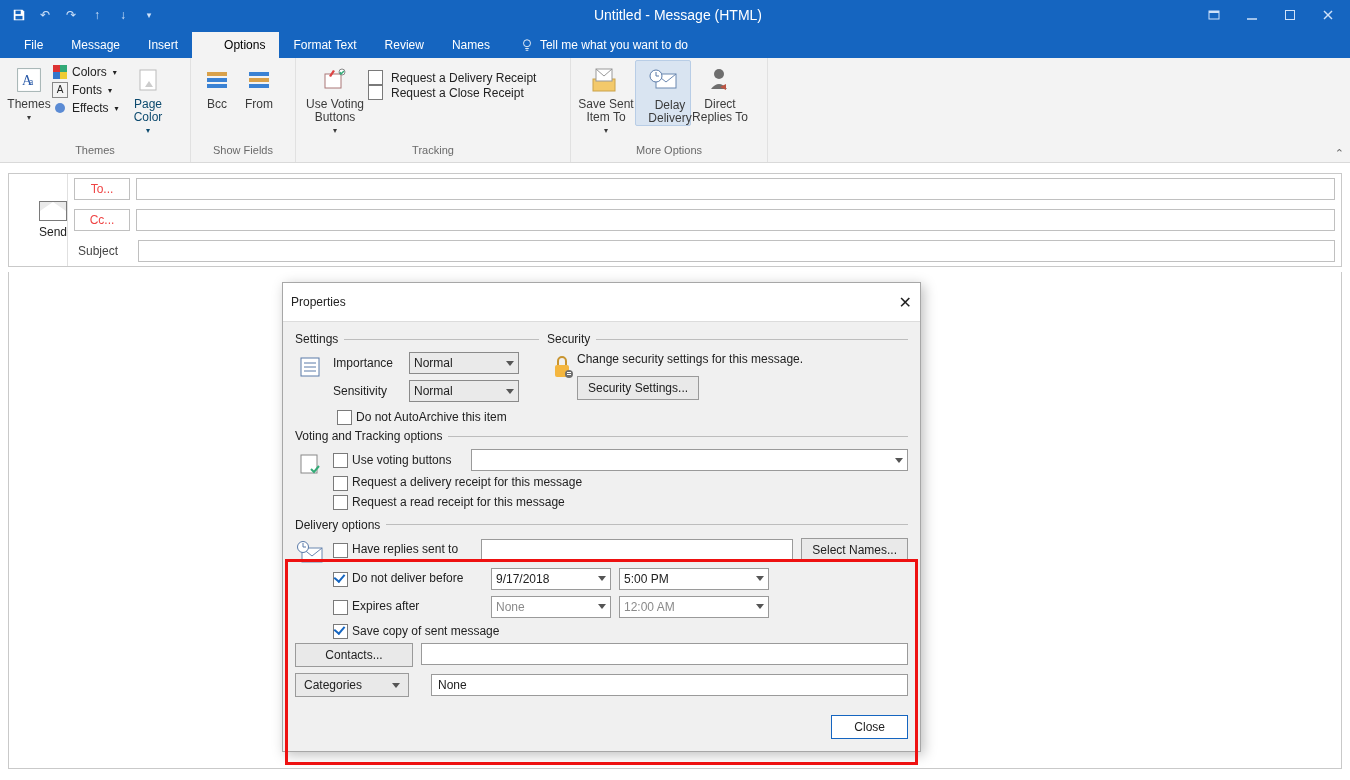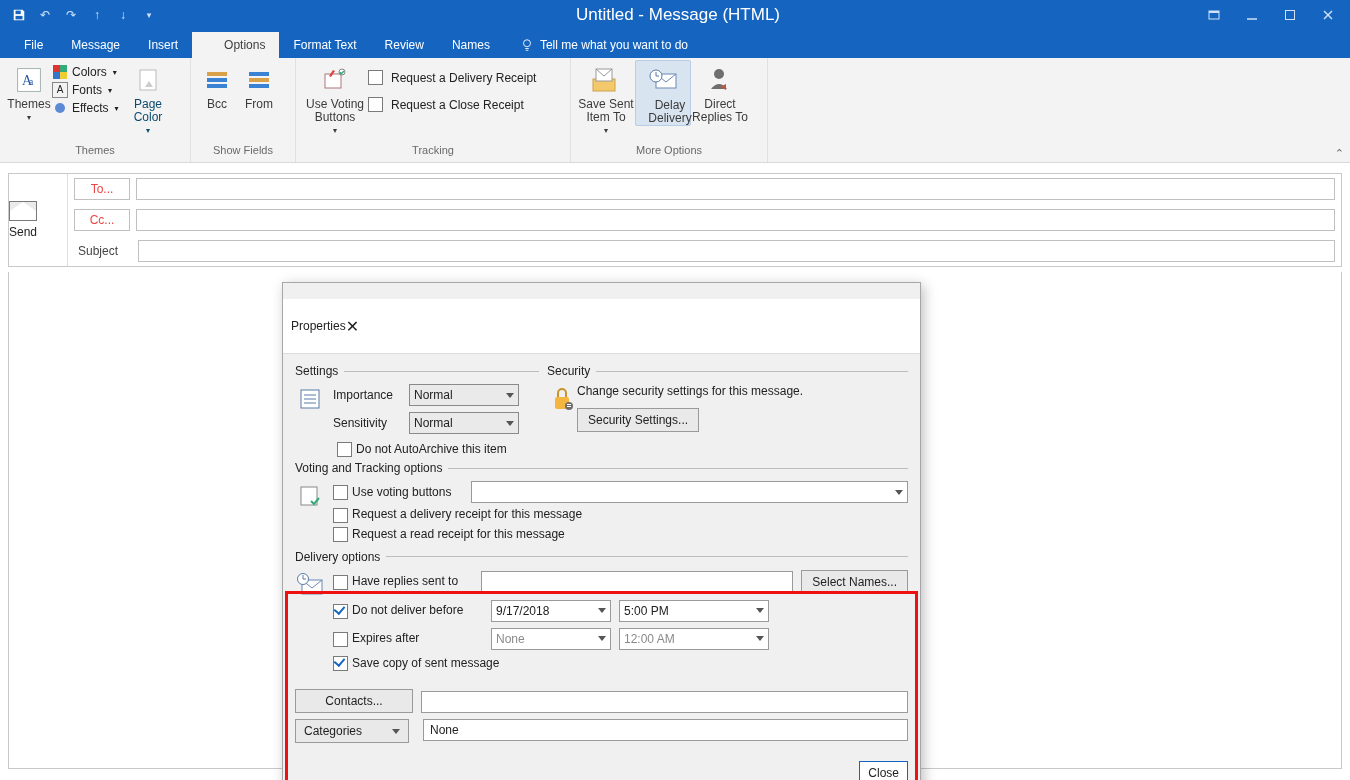--- a/index.html
+++ b/index.html
@@ -2,69 +2,69 @@
 <html><head>
 <meta charset="utf-8">
 <style>
   html,body{margin:0;padding:0;font-family:"Segoe UI",Tahoma,sans-serif;font-size:12px;color:#222;background:#fff;}
   body{width:1350px;height:780px;overflow:hidden;position:relative;}
   
   .titlebar{height:30px;background:#1565c0;color:#fff;display:flex;align-items:center;}
   .qat{display:flex;align-items:center;gap:4px;padding-left:8px;}
   .qat .qbtn{width:22px;height:22px;display:flex;align-items:center;justify-content:center;color:#cfe2f9;cursor:default;}
   .qat .qbtn.save{color:#fff;}
-  .title-center{flex:1;text-align:center;font-size:17px;}
+  .title-center{flex:1;text-align:center;font-size:14px;}
   .winbtns{display:flex;align-items:center;gap:2px;padding-right:4px;}
   .winbtns .wb{width:36px;height:30px;display:flex;align-items:center;justify-content:center;color:#cfe2f9;}
   .winbtns .wb svg{width:12px;height:12px;}
   
   .ribbontabs{height:28px;background:#1565c0;display:flex;align-items:flex-end;padding-left:10px;gap:0;}
   .ribbontabs .tab{padding:6px 14px;color:#fff;cursor:default;}
-  .ribbontabs .tab.active{background:#f3f3f3;color:#404040;font-weight:400;padding-left:32px;}
+  .ribbontabs .tab.active{background:#f3f3f3;color:#000000;font-weight:400;padding-left:32px;}
   .tellme{display:flex;align-items:center;gap:6px;color:#fff;margin-left:6px;padding:6px 10px;}
   .tellme svg{width:14px;height:14px;}
   
   .ribbon{height:104px;background:#f3f3f3;border-bottom:1px solid #d9d9d9;display:flex;position:relative;}
   .group{display:flex;flex-direction:column;border-right:1px solid #e1e1e1;padding:2px 6px 0 6px;}
   .group .gbody{flex:1;display:flex;align-items:flex-start;}
   .group .glabel{height:18px;text-align:center;color:#6a6a6a;font-size:11px;position:relative;}
   .btn-big{display:flex;flex-direction:column;align-items:center;justify-content:flex-start;width:58px;padding-top:4px;text-align:center;line-height:13px;color:#3b3b3b;}
   .btn-big .ico{width:32px;height:32px;display:flex;align-items:center;justify-content:center;margin-bottom:2px;}
   .btn-big.disabled{color:#0c4a6e;}
   .stack{display:flex;flex-direction:column;gap:2px;padding-top:4px;}
   .stack .row{display:flex;align-items:center;gap:4px;white-space:nowrap;}
   .smico{width:16px;height:16px;display:flex;align-items:center;justify-content:center;}
   .btn-big.highlight{background:#d9e4f1;border:1px solid #b8cde6;border-radius:2px;}
   .chk{width:13px;height:13px;border:1px solid #7a7a7a;background:#fff;display:inline-block;vertical-align:middle;margin-right:4px;position:relative;}
   .chk.checked::after{content:"";position:absolute;left:2px;top:-1px;width:5px;height:8px;border:solid #1565c0;border-width:0 2px 2px 0;transform:rotate(40deg);}
   .collapse{position:absolute;right:6px;bottom:2px;color:#6a6a6a;font-size:11px;}
   
   .compose{display:flex;border:1px solid #c9c9c9;margin:10px 8px 5px 8px;}
-  .sendcol{width:58px;border-right:1px solid #e0e0e0;display:flex;flex-direction:column;align-items:flex-start;justify-content:center;gap:4px;padding:8px 0;}
+  .sendcol{width:58px;border-right:1px solid #e0e0e0;display:flex;flex-direction:column;align-items:flex-end;justify-content:center;gap:4px;padding:8px 0;}
   .sendcol .env{width:26px;height:18px;border:1px solid #7a7a7a;background:#fff;position:relative;}
   .sendcol .env::before{content:"";position:absolute;left:0;right:0;top:0;border-bottom:9px solid transparent;border-left:13px solid #eaeaea;border-right:13px solid #eaeaea;}
   .fields{flex:1;display:flex;flex-direction:column;}
   .frow{display:flex;align-items:center;gap:6px;padding:4px 6px;}
   .frow:not(:last-child){border-bottom:1px solid transparent;}
   .flabelbtn{width:54px;height:20px;border:1px solid #c0c0c0;background:#fff;text-align:center;font-size:12px;color:#ef4444;display:flex;align-items:center;justify-content:center;}
   .flabel{width:54px;text-align:left;padding-left:4px;color:#444;}
   .finput{flex:1;height:20px;border:1px solid #c0c0c0;background:#fff;}
   .canvas{border:1px solid #c9c9c9;border-top:none;margin:0 8px 8px 8px;height:496px;background:#fff;position:relative;}
   
   .overlay{position:absolute;left:282px;top:282px;width:637px;border:1px solid #a7a7a7;background:#f0f0f0;box-shadow:3px 3px 12px rgba(0,0,0,.25);}
-  .dlg-title{height:30px;background:#fff;border-bottom:1px solid #dcdcdc;display:flex;align-items:center;padding:12px 8px;margin-top:16px;}
+  .dlg-title{height:30px;background:#fff;border-bottom:1px solid #dcdcdc;display:flex;align-items:center;justify-content:space-between;padding:4px 8px;}
   .dlg-body{padding:10px 12px 10px 12px;position:relative;}
   .fs-row{display:flex;gap:8px;}
   .props-left{width:244px;}
   .props-right{flex:1;}
   .lab{display:inline-block;}
   .sel{height:20px;border:1px solid #8a8a8a;background:#eaeaea;display:inline-flex;align-items:center;padding:0 4px;gap:4px;min-width:80px;justify-content:space-between;}
   .drop{height:20px;border:1px solid #9a9a9a;background:#fff;display:inline-flex;align-items:center;padding:0 4px;justify-content:space-between;}
   .btn{height:22px;border:1px solid #9a9a9a;background:#e9e9e9;padding:0 10px;display:inline-flex;align-items:center;justify-content:center;}
-  .btn.primary{border:1px solid #1565c0;background:#fff;color:#222;padding:0 8px;}
+  .btn.primary{border:1px solid #1565c0;background:#fff;color:#222;padding:0 22px;}
   .redbox{position:absolute;border:3px solid #e11;pointer-events:none;}
   .legendline{display:flex;align-items:center;gap:6px;margin-bottom:6px;}
   .legendline .line{flex:1;border-top:1px solid #bdbdbd;}
   .iconbox{width:30px;height:30px;display:flex;align-items:center;justify-content:center;color:#1566c0;flex-shrink:0;}
   .muted{color:#8a8a8a;}
   .caret{width:0;height:0;border-left:4px solid transparent;border-right:4px solid transparent;border-top:5px solid #555;display:inline-block;}
   .dlg-footer{display:flex;justify-content:flex-end;padding:8px 12px 12px;}
   .txtbox{height:20px;border:1px solid #9a9a9a;background:#fff;}
   .grid3{display:grid;grid-template-columns:150px 120px 150px;gap:6px 8px;align-items:center;}
 </style>
@@ -223,21 +223,21 @@
               <rect x="4" y="8" width="16" height="14" fill="#fff" stroke="#a77"></rect>
               <path d="M8 10 l4 -6 l2 1 l-4 6 z" fill="#d44"></path>
               <circle cx="21" cy="6" r="3" fill="#fff" stroke="#888"></circle>
               <path d="M19 6 l1 2 l3 -3" stroke="#3a7" fill="none" stroke-width="1.5"></path>
             </svg>
           </span>
         <span style="white-space:pre-line;">Use Voting
 Buttons</span>
         <span style="font-size:8px;">▾</span>
       </div>
-      <div class="stack" style="padding-top:10px;gap:12px;justify-content:flex-end;">
+      <div class="stack" style="padding-top:10px;gap:0;justify-content:flex-end;">
         <label class="row">
             <span class="chk"></span>
             <span>Request a Delivery Receipt</span>
           </label>
         <label class="row">
             <span class="chk"></span>
             <span>Request a Close Receipt</span>
           </label>
       </div>
     </div>
@@ -438,25 +438,25 @@
               <span class="caret"></span>
             </span>
           <span class="drop">
               <span class="muted">12:00 AM</span>
               <span class="caret"></span>
             </span>
         </div>
         <div><label><span class="chk checked"></span><span>Save copy of sent message</span></label></div>
       </div>
     </div>
-    <div style="display:flex;align-items:flex-end;gap:8px;margin-top:18px;">
+    <div style="display:flex;align-items:flex-start;gap:8px;margin-top:4px;">
       <span class="btn" style="width:96px;justify-content:center;">Contacts...</span>
       <span class="txtbox" style="flex:1;"></span>
     </div>
-    <div style="display:flex;align-items:flex-start;gap:14px;margin-top:6px;">
+    <div style="display:flex;align-items:center;gap:22px;margin-top:6px;">
       <span class="btn" style="width:96px;justify-content:space-between;padding:0 8px;">
           <span>Categories</span>
           <span class="caret"></span>
         </span>
       <span class="txtbox" style="flex:1;display:flex;align-items:center;padding:0 6px;">
           <span>None</span>
         </span>
     </div>
   </div>
   <div class="dlg-footer">

